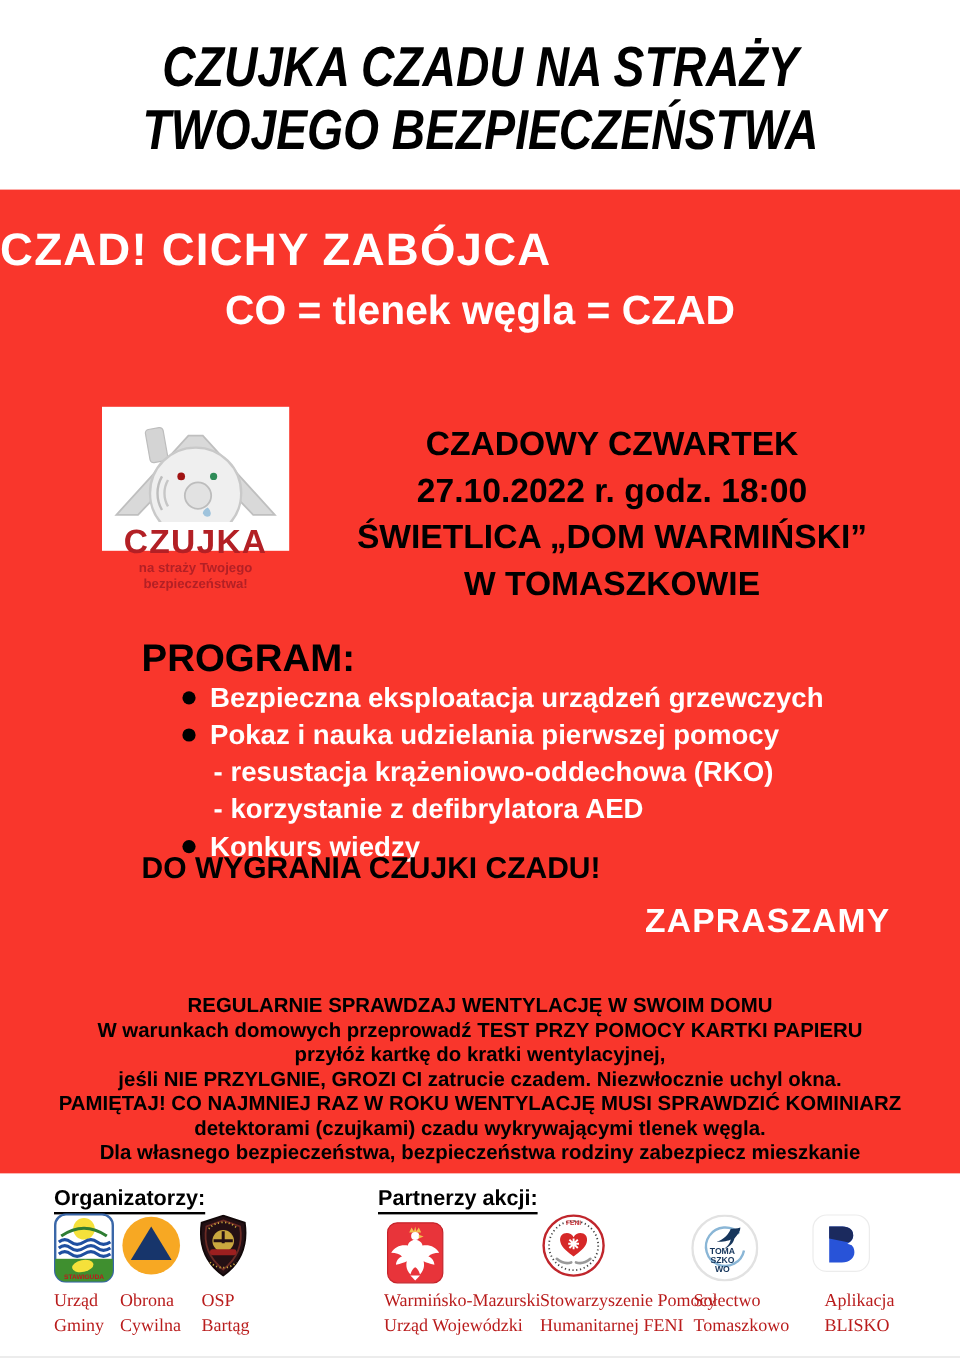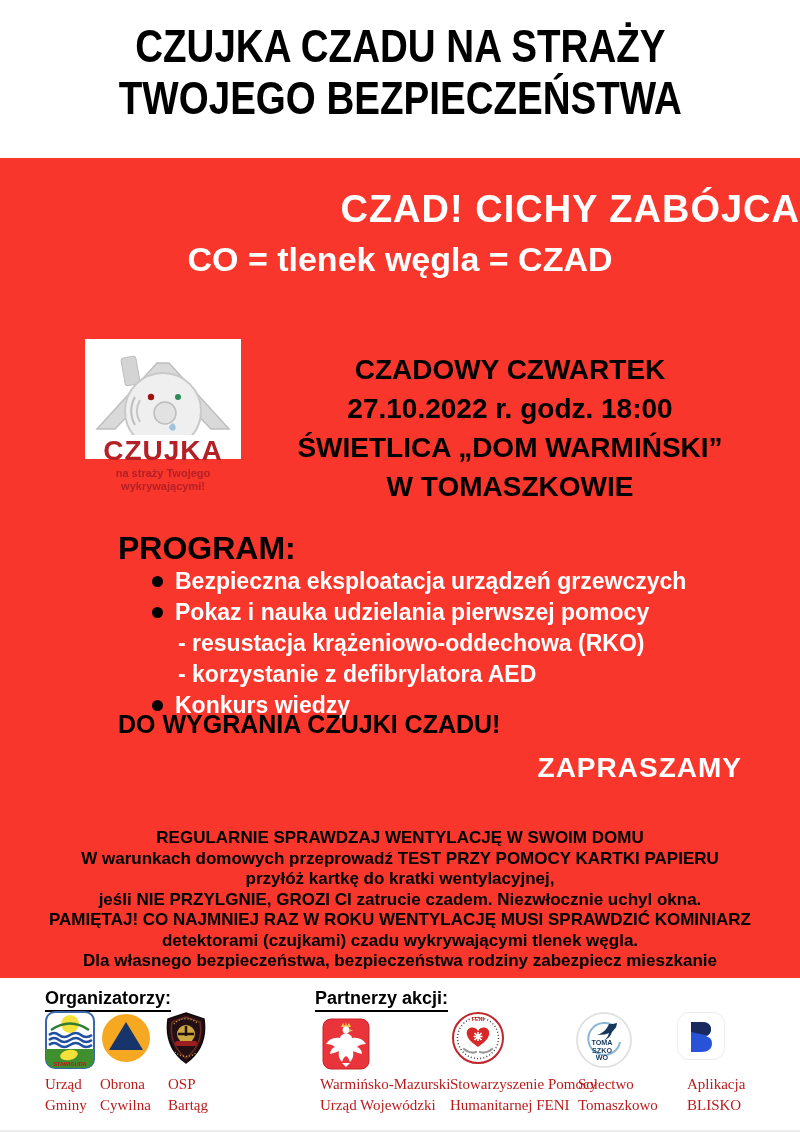--- a/index.html
+++ b/index.html
@@ -3,25 +3,25 @@
 <meta charset="utf-8">
 <style>
   html,body{margin:0;padding:0;background:#fff;}
   .poster{position:relative;width:800px;height:1132px;background:#ffffff;overflow:hidden;
           font-family:"Liberation Sans",sans-serif;border-bottom:2px solid #ececec;box-sizing:border-box;}
 
   
   .header{position:absolute;top:0;left:0;width:800px;height:158px;background:#fff;text-align:center;}
   .header-line{display:inline-block;transform:scaleX(0.82);transform-origin:center;
                font-weight:bold;color:#000;font-size:47px;line-height:52px;white-space:nowrap;}
-  .header-inner{padding-top:20px;}
+  .header-inner{padding-top:30px;font-style:italic;}
 
   
   .hero{position:absolute;top:158px;left:0;width:800px;height:820px;background:#f9362c;}
-  .headline{position:absolute;top:30px;left:0;width:100%;text-align:right;color:#fff;
+  .headline{position:absolute;top:30px;left:0;width:100%;text-align:left;color:#fff;
             font-weight:bold;font-size:38px;letter-spacing:1px;}
   .formula{position:absolute;top:82px;left:0;width:100%;text-align:center;color:#fff;
            font-weight:bold;font-size:34px;}
 
   .badge{position:absolute;left:85px;top:181px;width:156px;height:120px;background:#fff;
          text-align:center;}
   .badge-title{margin-top:-4px;font-weight:bold;font-size:28px;color:#b32025;letter-spacing:1px;}
   .badge-tag{font-weight:bold;font-size:11px;color:#b32025;line-height:13px;}
 
   .event{position:absolute;left:244px;top:192px;width:532px;text-align:center;color:#000;
@@ -79,21 +79,21 @@
         <circle cx="78" cy="72" r="38" fill="#efefef" stroke="#c9c9c9" stroke-width="2"></circle>
         <path d="M50,58 a28,28 0 0,0 0,28" fill="none" stroke="#bdbdbd" stroke-width="2"></path>
         <path d="M55,61 a22,22 0 0,0 0,22" fill="none" stroke="#c6c6c6" stroke-width="2"></path>
         <circle cx="66" cy="58" r="3.2" fill="#a01313"></circle>
         <circle cx="93" cy="58" r="3" fill="#2e8b57"></circle>
         <circle cx="80" cy="74" r="11" fill="#e2e2e2" stroke="#bdbdbd" stroke-width="1.5"></circle>
         <path d="M88,84 q4,3 2,7 q-4,2 -6,-2 q0,-3 4,-5" fill="#9fc3dc"></path>
       </svg>
       <div class="badge-title">CZUJKA</div>
       <div class="badge-tag">na straży Twojego</div>
-      <div class="badge-tag">wykrywającymi!</div>
+      <div class="badge-tag">bezpieczeństwa!</div>
     </div>
 
     <div class="event">
       <div>CZADOWY CZWARTEK</div>
       <div>27.10.2022 r. godz. 18:00</div>
       <div>ŚWIETLICA „DOM WARMIŃSKI”</div>
       <div>W TOMASZKOWIE</div>
     </div>
 
     <div class="program-title">PROGRAM:</div>

